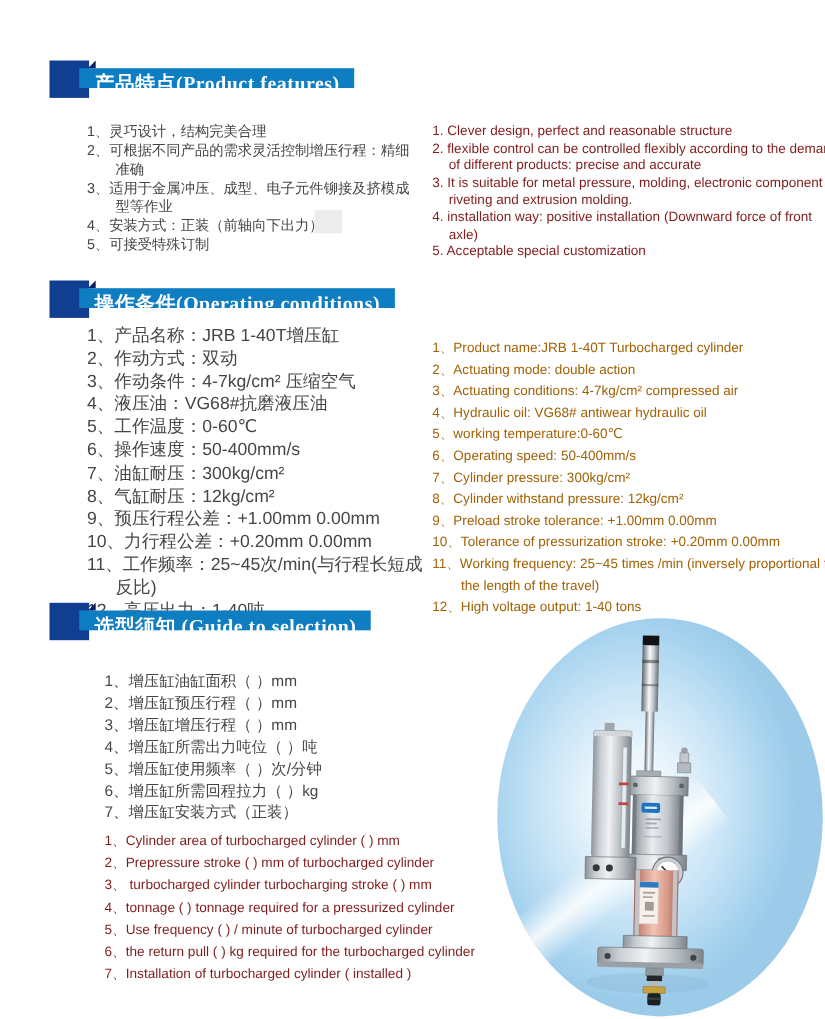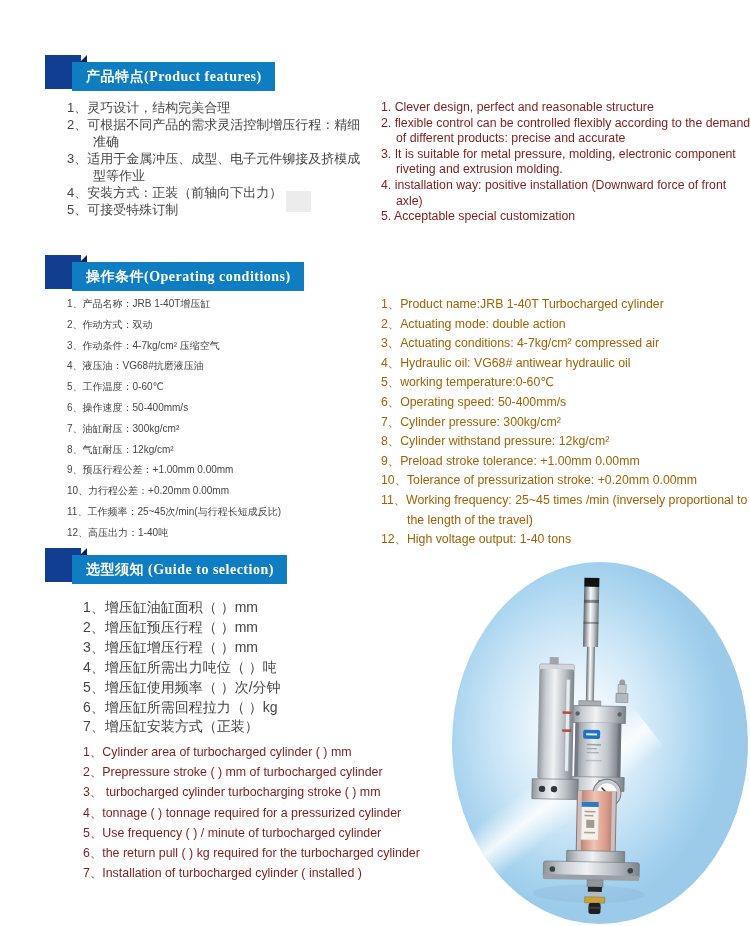--- a/index.html
+++ b/index.html
@@ -4,36 +4,36 @@
 <style>
   html,body{margin:0;padding:0;background:#fff;}
   .page{position:relative;width:750px;height:926px;background:#ffffff;overflow:hidden;
         font-family:"Liberation Sans","DejaVu Sans",sans-serif;color:#464646;}
 
   
   .sec-header{position:absolute;}
   .sec-header .navy{position:absolute;left:0;top:0;width:36px;height:34px;background:#123e91;}
   .sec-header .navy:after{content:"";position:absolute;right:-6px;top:0;border-style:solid;
         border-width:0 0 7px 7px;border-color:transparent transparent #0a1f63 transparent;}
-  .sec-header .bar{position:absolute;left:27px;top:7px;height:29px;line-height:29px;
+  .sec-header .bar{position:absolute;left:27px;top:7px;height:18px;line-height:29px;
         background:#0e7dc2;color:#ffffff;white-space:nowrap;
         font-family:"Liberation Serif","DejaVu Serif",serif;font-weight:bold;
-        font-size:14px;letter-spacing:.5px;padding:0 13px 0 14px;}
-
-  
-  ul.plist{position:absolute;margin:4px;padding:0;list-style:none;}
+        font-size:18px;letter-spacing:.5px;padding:0 13px 0 14px;}
+
+  
+  ul.plist{position:absolute;margin:16px;padding:0;list-style:none;}
   ul.plist li{margin:0;}
 
   .feat-zh{left:63px;top:95px;width:296px;font-size:13px;line-height:17px;}
   .feat-zh li{margin-bottom:4px;padding-left:26px;text-indent:-26px;}
 
   .feat-en{left:377px;top:96px;width:372px;font-size:12.3px;line-height:15.6px;color:#7f1d1d;}
   .feat-en li{margin-bottom:4px;padding-left:15px;text-indent:-15px;}
 
-  .op-zh{left:63px;top:290px;width:312px;font-size:10px;line-height:20.8px;}
+  .op-zh{left:63px;top:280px;width:312px;font-size:16px;line-height:20.8px;}
   .op-zh li{padding-left:26px;text-indent:-26px;}
 
   .op-en{left:377px;top:291px;width:372px;font-size:12.3px;line-height:19.6px;color:#a16207;}
   .op-en li{padding-left:26px;text-indent:-26px;}
 
   .gd-zh{left:79px;top:594px;width:330px;font-size:14px;line-height:19.9px;}
   .gd-zh li{padding-left:24px;text-indent:-24px;}
 
   .gd-en{left:79px;top:738px;width:435px;font-size:12.4px;line-height:20.2px;color:#7f1d1d;}
   .gd-en li{padding-left:20px;text-indent:-20px;}

